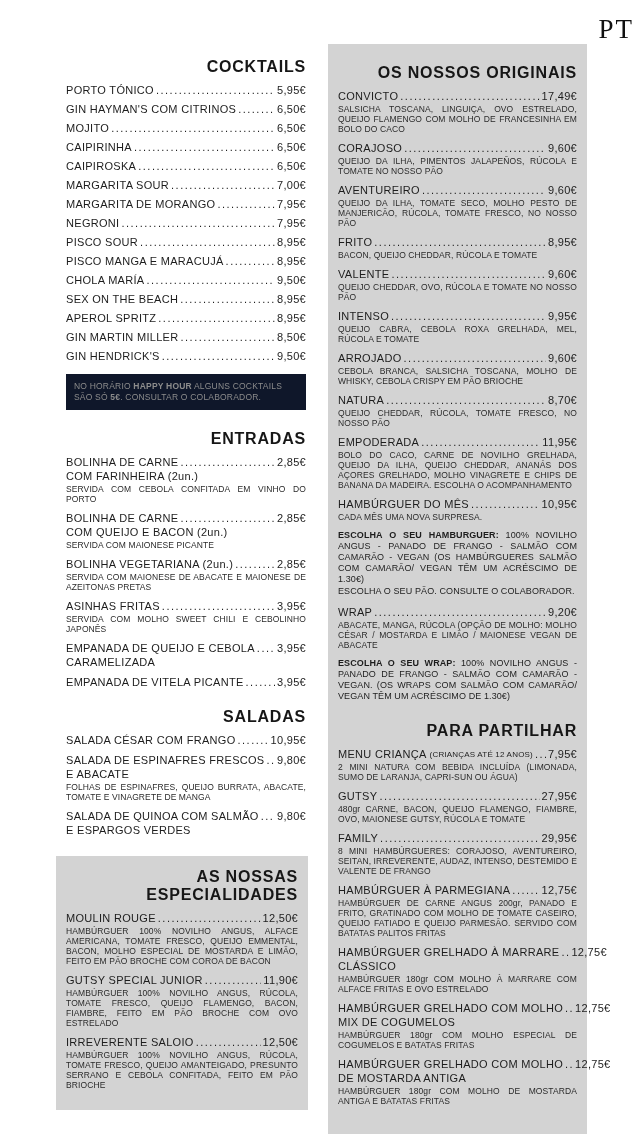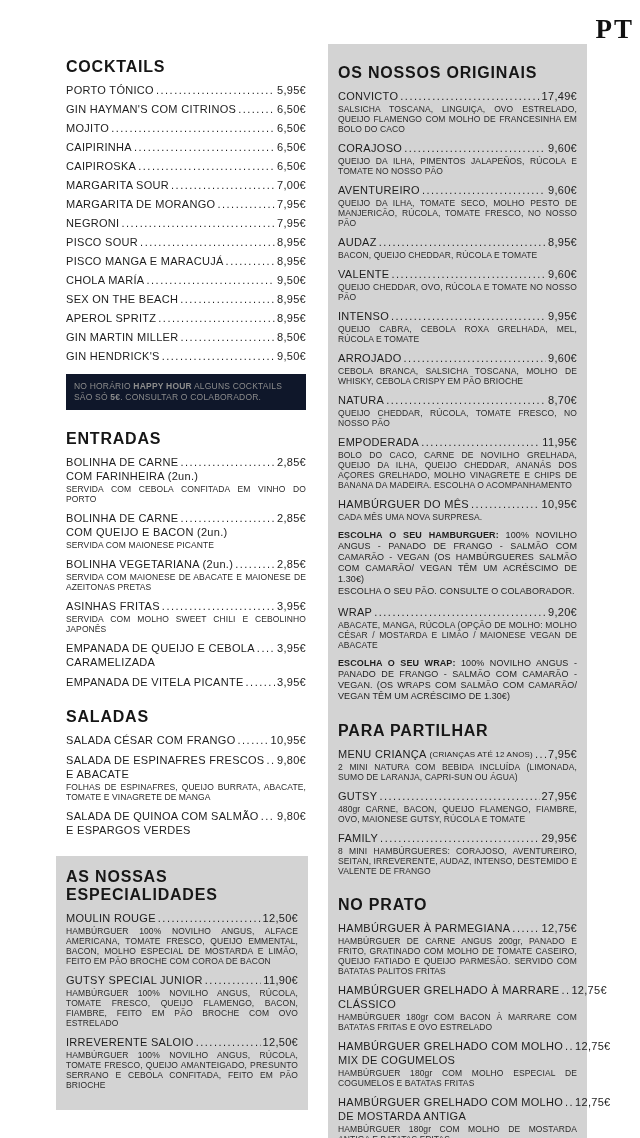--- a/index.html
+++ b/index.html
@@ -4,32 +4,32 @@
 <style>
   html,body{margin:0;padding:0;}
   body{
     width:640px;height:1138px;position:relative;overflow:hidden;
     background:#ffffff;color:#1d1d1d;
     font-family:"Liberation Sans", sans-serif;
     -webkit-font-smoothing:antialiased;
   }
   .lang{
     position:absolute;top:14px;right:6px;
-    font-family:"Liberation Serif", serif;font-weight:700;
+    font-family:"Liberation Serif", serif;font-weight:400;
     font-size:27px;letter-spacing:2px;color:#111;
   }
   .left-col{position:absolute;left:66px;top:58px;width:240px;}
   .right-panel{
     position:absolute;left:328px;top:44px;width:259px;min-height:1041px;
     background:#d3d3d3;padding:20px 10px;box-sizing:border-box;
   }
   .menu-section{margin:0;}
   .sec-title{
     font-size:16px;font-weight:700;letter-spacing:.8px;
-    margin:20px 0 8px;color:#161616;
+    margin:20px 0 8px;color:#161616;text-align:right;
   }
   .left-col > .menu-section:first-child > .sec-title,
   .right-panel > .menu-section:first-child > .sec-title,
   .box > .sec-title{margin-top:0;}
   .item{margin-bottom:8px;}
   .cocktails .item{margin-bottom:7px;}
   .row{display:flex;align-items:center;}
   .name{font-size:11px;letter-spacing:.3px;white-space:nowrap;}
   .suffix{font-size:8px;letter-spacing:.2px;margin-left:3px;white-space:nowrap;}
   .leader{
@@ -304,21 +304,21 @@
       <div class="item">
         <div class="row">
           <span class="name">AVENTUREIRO</span>
           <span class="leader"></span>
           <span class="price">9,60€</span>
         </div>
         <div class="desc">QUEIJO DA ILHA, TOMATE SECO, MOLHO PESTO DE MANJERICÃO, RÚCOLA, TOMATE FRESCO, NO NOSSO PÃO</div>
       </div>
       <div class="item">
         <div class="row">
-          <span class="name">AUDAZ</span>
+          <span class="name">FRITO</span>
           <span class="leader"></span>
           <span class="price">8,95€</span>
         </div>
         <div class="desc">BACON, QUEIJO CHEDDAR, RÚCOLA E TOMATE</div>
       </div>
       <div class="item">
         <div class="row">
           <span class="name">VALENTE</span>
           <span class="leader"></span>
           <span class="price">9,60€</span>
@@ -398,37 +398,36 @@
       <div class="item">
         <div class="row">
           <span class="name">FAMILY</span>
           <span class="leader"></span>
           <span class="price">29,95€</span>
         </div>
         <div class="desc">8 MINI HAMBÚRGUERES: CORAJOSO, AVENTUREIRO, SEITAN, IRREVERENTE, AUDAZ, INTENSO, DESTEMIDO E VALENTE DE FRANGO</div>
       </div>
     </section>
     <section class="menu-section">
-      <h2 class="sec-title">NO PRATO</h2>
       <div class="item">
         <div class="row">
           <span class="name">HAMBÚRGUER À PARMEGIANA</span>
           <span class="leader"></span>
           <span class="price">12,75€</span>
         </div>
         <div class="desc">HAMBÚRGUER DE CARNE ANGUS 200gr, PANADO E FRITO, GRATINADO COM MOLHO DE TOMATE CASEIRO, QUEIJO FATIADO E QUEIJO PARMESÃO. SERVIDO COM BATATAS PALITOS FRITAS</div>
       </div>
       <div class="item">
         <div class="row">
           <span class="name">HAMBÚRGUER GRELHADO À MARRARE</span>
           <span class="leader"></span>
           <span class="price">12,75€</span>
         </div>
         <div class="name2">CLÁSSICO</div>
-        <div class="desc">HAMBÚRGUER 180gr COM BACON À MARRARE COM BATATAS FRITAS E OVO ESTRELADO</div>
+        <div class="desc">HAMBÚRGUER 180gr COM MOLHO À MARRARE COM ALFACE FRITAS E OVO ESTRELADO</div>
       </div>
       <div class="item">
         <div class="row">
           <span class="name">HAMBÚRGUER GRELHADO COM MOLHO</span>
           <span class="leader"></span>
           <span class="price">12,75€</span>
         </div>
         <div class="name2">MIX DE COGUMELOS</div>
         <div class="desc">HAMBÚRGUER 180gr COM MOLHO ESPECIAL DE COGUMELOS E BATATAS FRITAS</div>
       </div>

